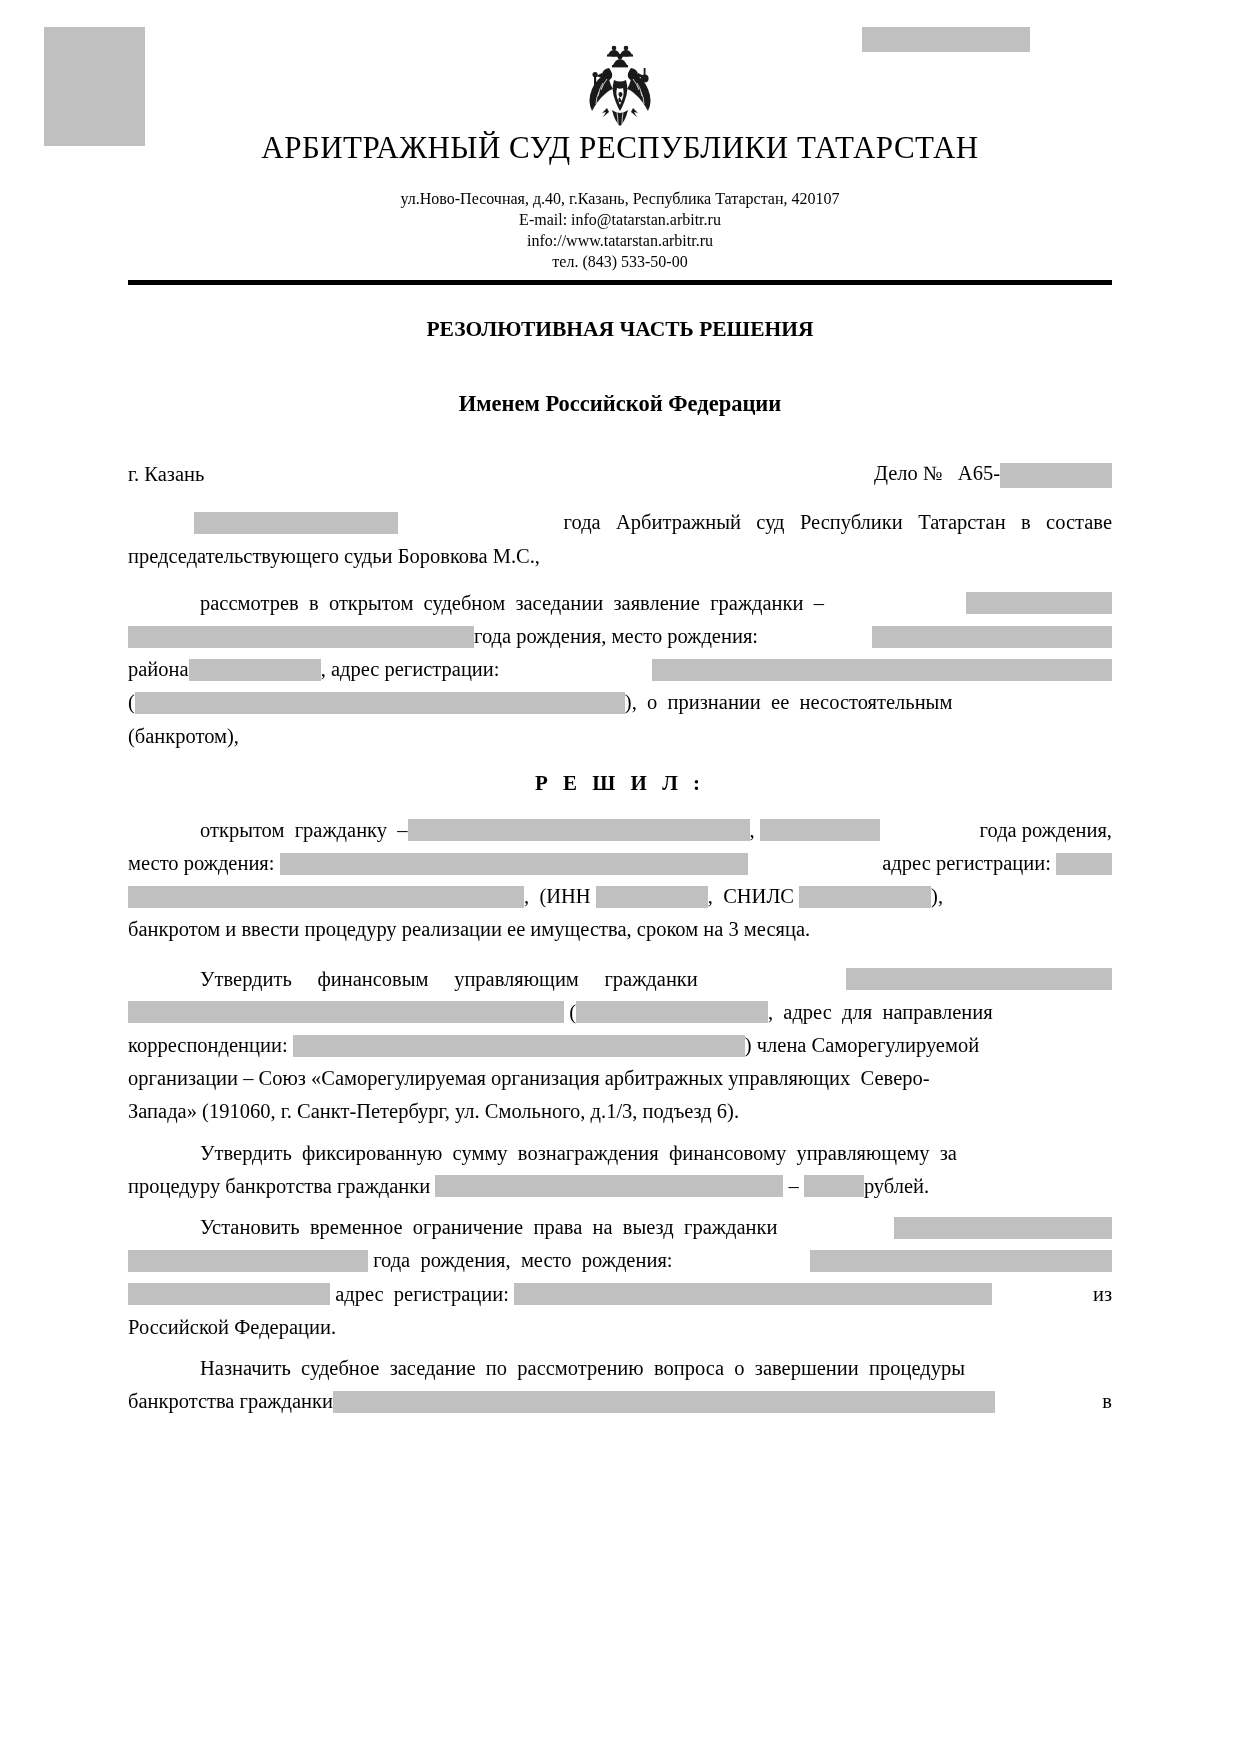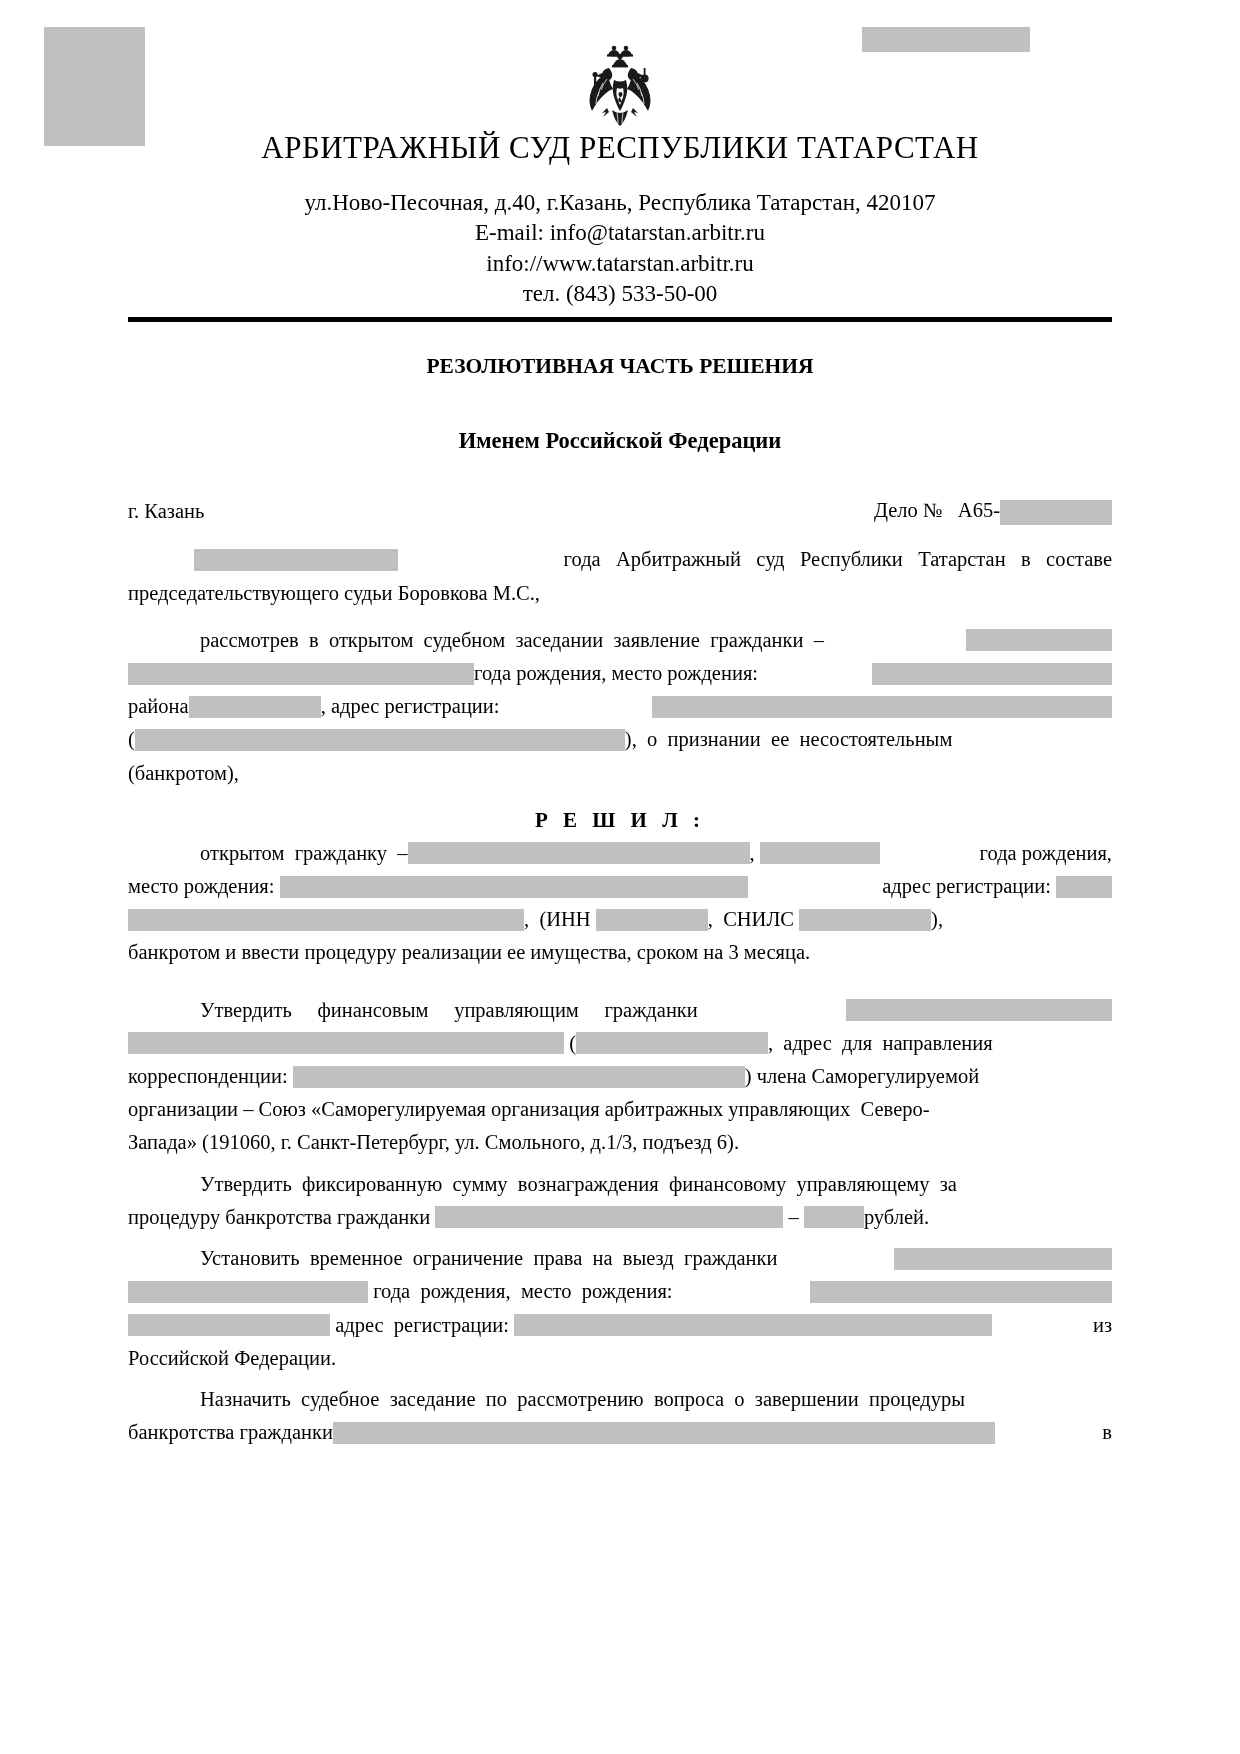--- a/index.html
+++ b/index.html
@@ -62,21 +62,21 @@
     text-align: center;
     font-size: 31px;
     letter-spacing: 0.5px;
     font-weight: 400;
     margin-top: 4px;
     font-family: "Liberation Serif", "DejaVu Serif", serif;
   }
 
   .contacts {
     text-align: center;
-    font-size: 23px;
+    font-size: 16px;
     line-height: 1.32;
     margin-top: 22px;
   }
 
   .rule {
     margin: 8px 128px 0 128px;
     height: 5px;
     background: #000000;
   }
 
@@ -103,21 +103,21 @@
     font-size: 20.5px;
   }
   .case-no { white-space: nowrap; }
 
   .reshil {
     text-align: center;
     font-weight: bold;
     font-size: 21px;
     letter-spacing: 5px;
     margin-top: 20px;
-    margin-bottom: 6px;
+    margin-bottom: 20px;
   }
 
   
   .row {
     display: flex;
     align-items: baseline;
     font-size: 20.5px;
     line-height: 1.62;
     white-space: nowrap;
   }
@@ -298,21 +298,21 @@
         <span class="txt">&nbsp;</span>
         <span class="blk" style="width:132px;"></span>
         <span class="txt">),</span>
       </div>
 
       <div class="row">
         <span class="txt">банкротом и ввести процедуру реализации ее имущества, сроком на 3 месяца.</span>
       </div>
     </div>
 
-    <div style="margin-top:24px;">
+    <div style="margin-top:16px;">
       <div class="row">
         <span class="txt" style="width:72px;">&nbsp;</span>
         <span class="txt">Утвердить     финансовым     управляющим     гражданки</span>
         <span class="sp"></span>
         <span class="blk" style="width:266px;"></span>
       </div>
 
       <div class="row">
         <span class="blk" style="width:436px;"></span>
         <span class="txt">&nbsp;</span>

